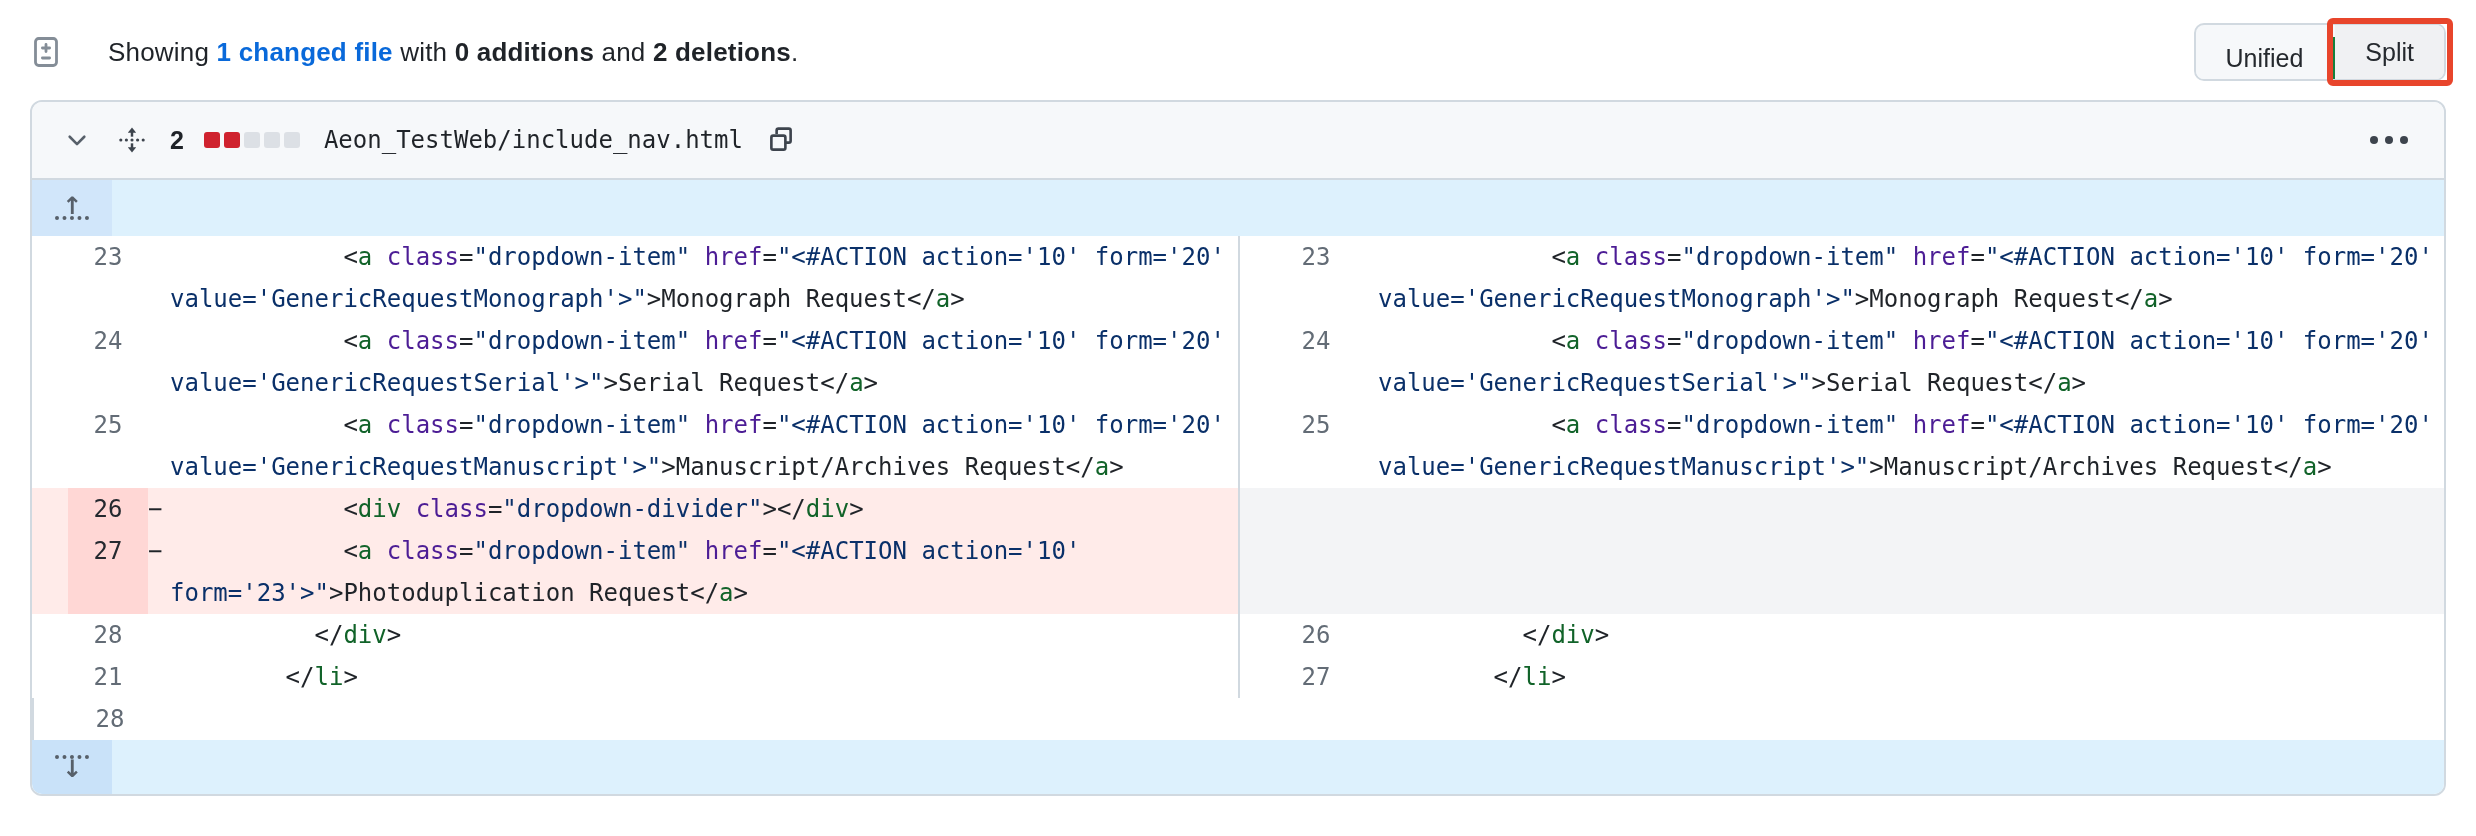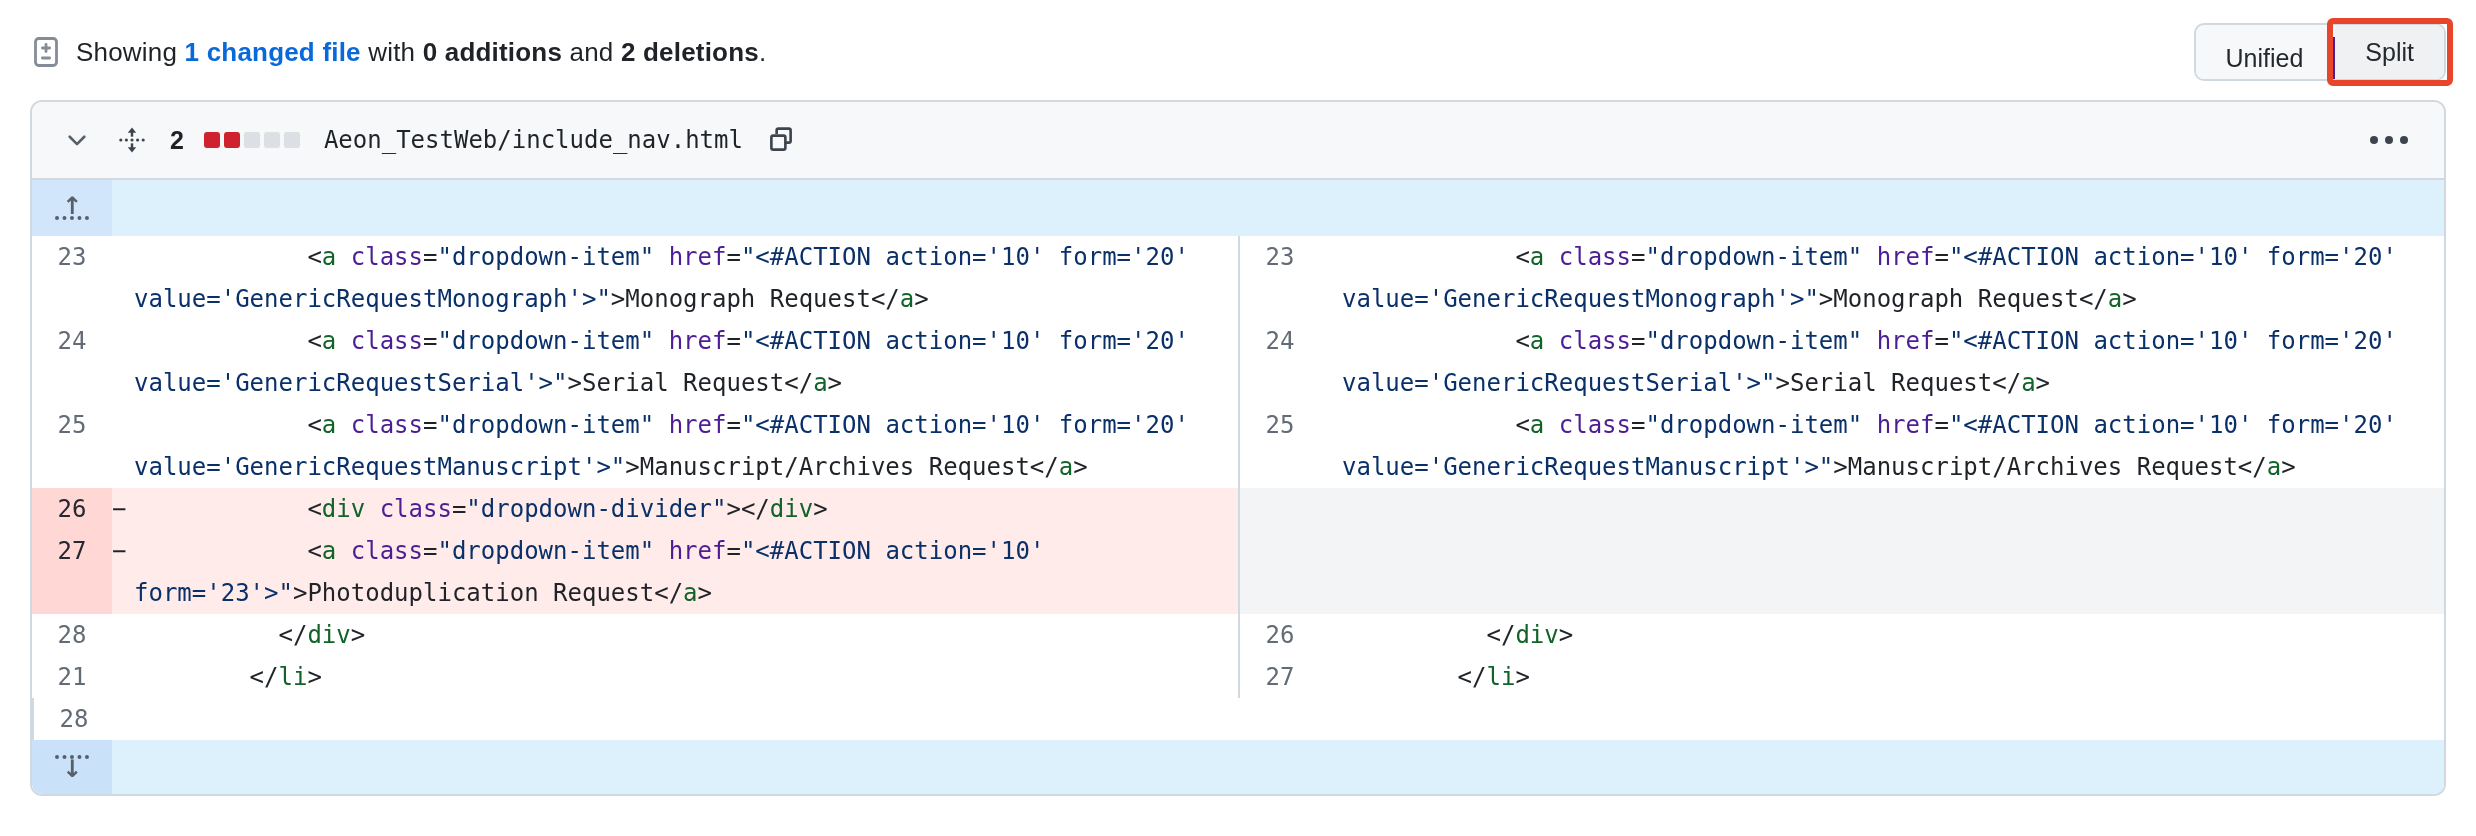--- a/index.html
+++ b/index.html
@@ -1,32 +1,32 @@
 <!DOCTYPE html>
 <html><head>
 <meta charset="utf-8">
 <style>
   * { box-sizing: border-box; margin: 0; padding: 0; }
   html,body { width: 2476px; height: 836px; background: #ffffff;
     font-family: "Liberation Sans", sans-serif; color: #1f2328; }
   .page { padding: 20px 30px 0 30px; }
 
   
-  .summary-bar { display: flex; align-items: center; height: 64px; }
+  .summary-bar { display: flex; align-items: center; height: 64px; gap: 32px; }
   .summary-icon { flex: 0 0 auto; margin-right: 14px; display: flex; }
   .summary-text { font-size: 26px; letter-spacing: .2px; }
   .summary-text .link { color: #0969da; font-weight: 700; cursor: pointer; }
   .summary-text .bold { font-weight: 700; }
   .toggle-wrap { margin-left: auto; position: relative; }
   .segmented { display: flex; border: 2px solid #d1d9e0; border-radius: 10px;
     overflow: visible; background: #f6f8fa; height: 58px; }
   .seg-btn { font-size: 25px; font-weight: 500; color: #25292e; padding: 0 30px;
     display: flex; align-items: center; background: #f6f8fa; border: none;
     font-family: "Liberation Sans", sans-serif; cursor: pointer; }
-  .seg-btn.first { border-right: 2px solid #4c1d95; border-radius: 8px 0 0 8px; margin-top: 12px; }
+  .seg-btn.first { border-right: 2px solid #15803d; border-radius: 8px 0 0 8px; margin-top: 12px; }
   .seg-btn.last { border-radius: 0 8px 8px 0; background: #f0f1f3; }
   .annotation-box { position: absolute; top: -7px; bottom: -7px; left: -8px; right: -9px;
     border: 6px solid #e8452b; border-radius: 6px; pointer-events: none; }
   .split-rel { position: relative; display: flex; }
 
   
   .file-card { margin-top: 16px; border: 2px solid #d1d9e0; border-radius: 12px;
     overflow: hidden; background: #ffffff; }
   .file-header { height: 78px; background: #f6f8fa; border-bottom: 2px solid #d1d9e0;
     display: flex; align-items: center; padding: 0 28px; gap: 20px; }
@@ -51,21 +51,21 @@
     color: #57606a; display: flex; align-items: center; padding-left: 24px; }
   .dotline { width: 34px; border-top: 4px dotted #57606a; }
   .mini-arrow { font-size: 24px; line-height: 20px; color: #57606a; font-weight: 700;
     font-family: "DejaVu Sans", sans-serif; }
 
   
   .diff-row { display: flex; align-items: stretch; }
   .half { width: 50%; display: flex; align-items: stretch; background: #ffffff; }
   .half.rhs { border-left: 2px solid #d1d9e0; }
   .gutter { flex: 0 0 80px; font-family: "DejaVu Sans Mono", monospace; font-size: 24px;
-    color: #636c76; text-align: center; line-height: 42px; cursor: pointer; }
+    color: #636c76; text-align: center; line-height: 42px; cursor: pointer; margin-left: 36px; }
   .marker { flex: 0 0 22px; font-family: "DejaVu Sans Mono", monospace; font-size: 24px;
     line-height: 42px; color: #1f2328; }
   .code { flex: 1 1 auto; font-family: "DejaVu Sans Mono", monospace; font-size: 24px;
     line-height: 42px; white-space: pre-wrap; overflow-wrap: normal; word-break: normal;
     padding-right: 8px; min-height: 42px; color: #1f2328; }
   .half.del { background: #ffebe9; }
   .half.del .gutter { background: #ffd7d5; color: #24292f; }
   .half.spacer { background: #f3f4f6; }
   .tok-pl { color: #1f2328; }
   .tok-tag { color: #116329; }

